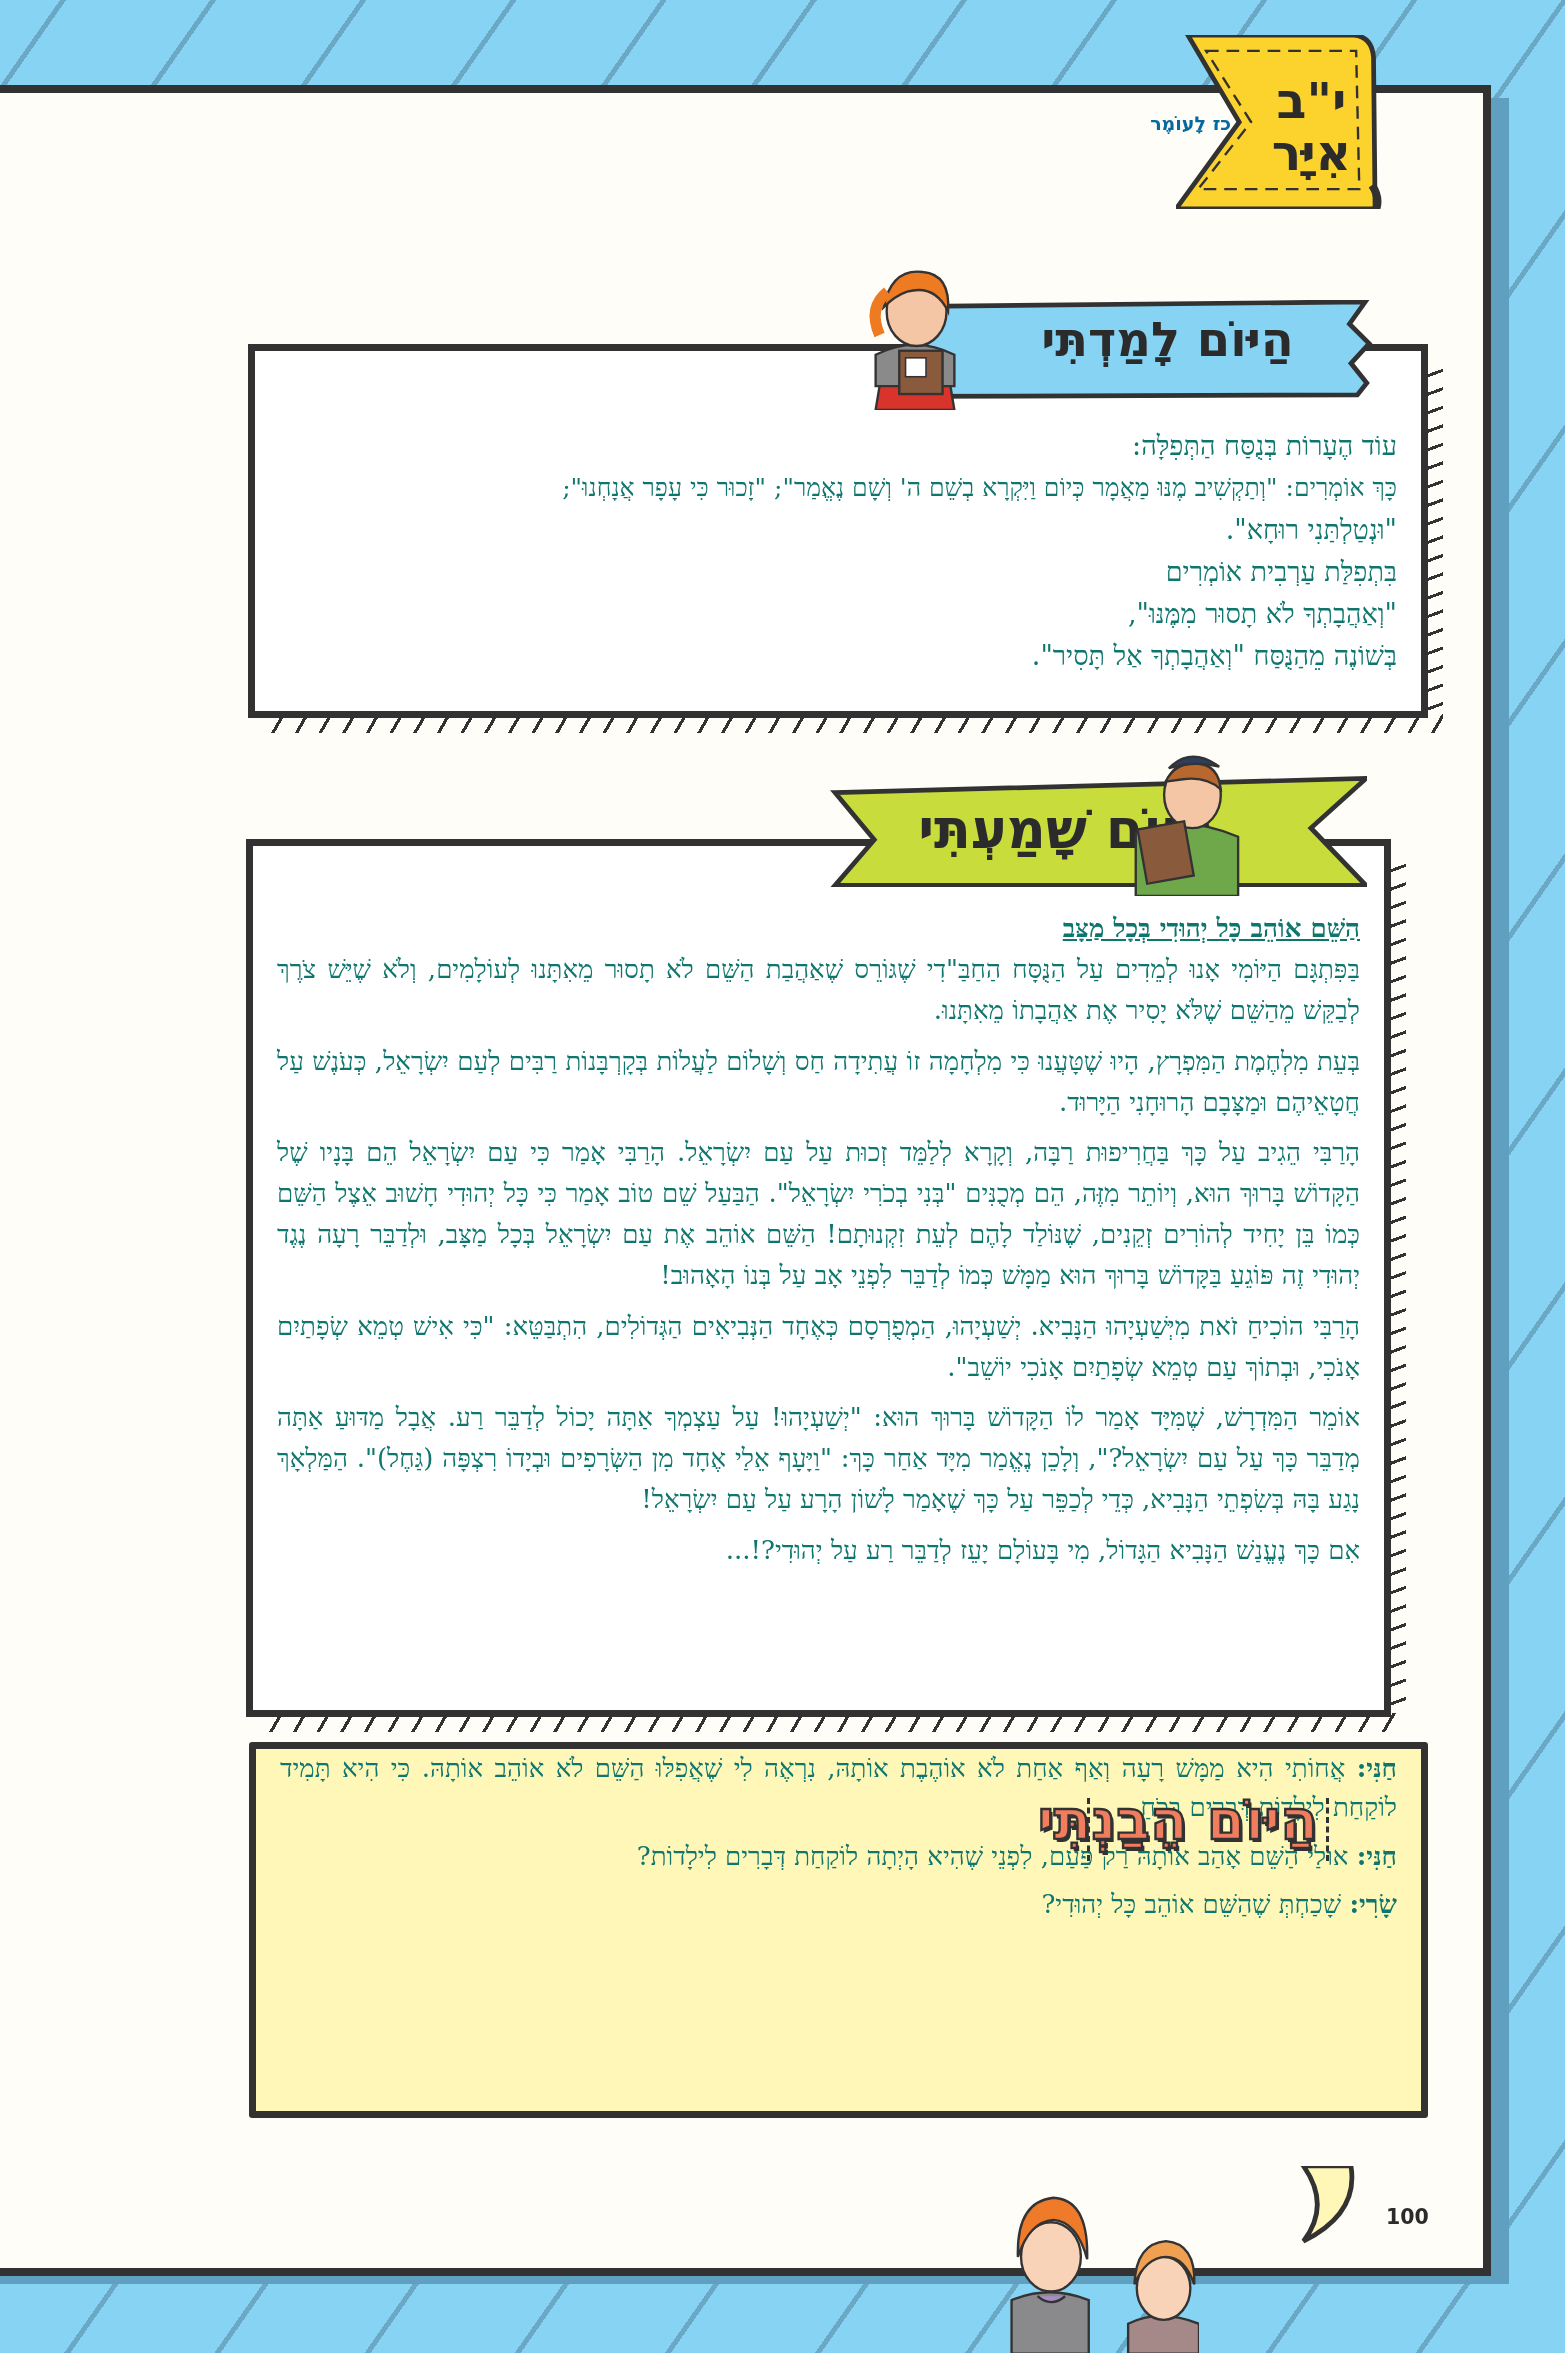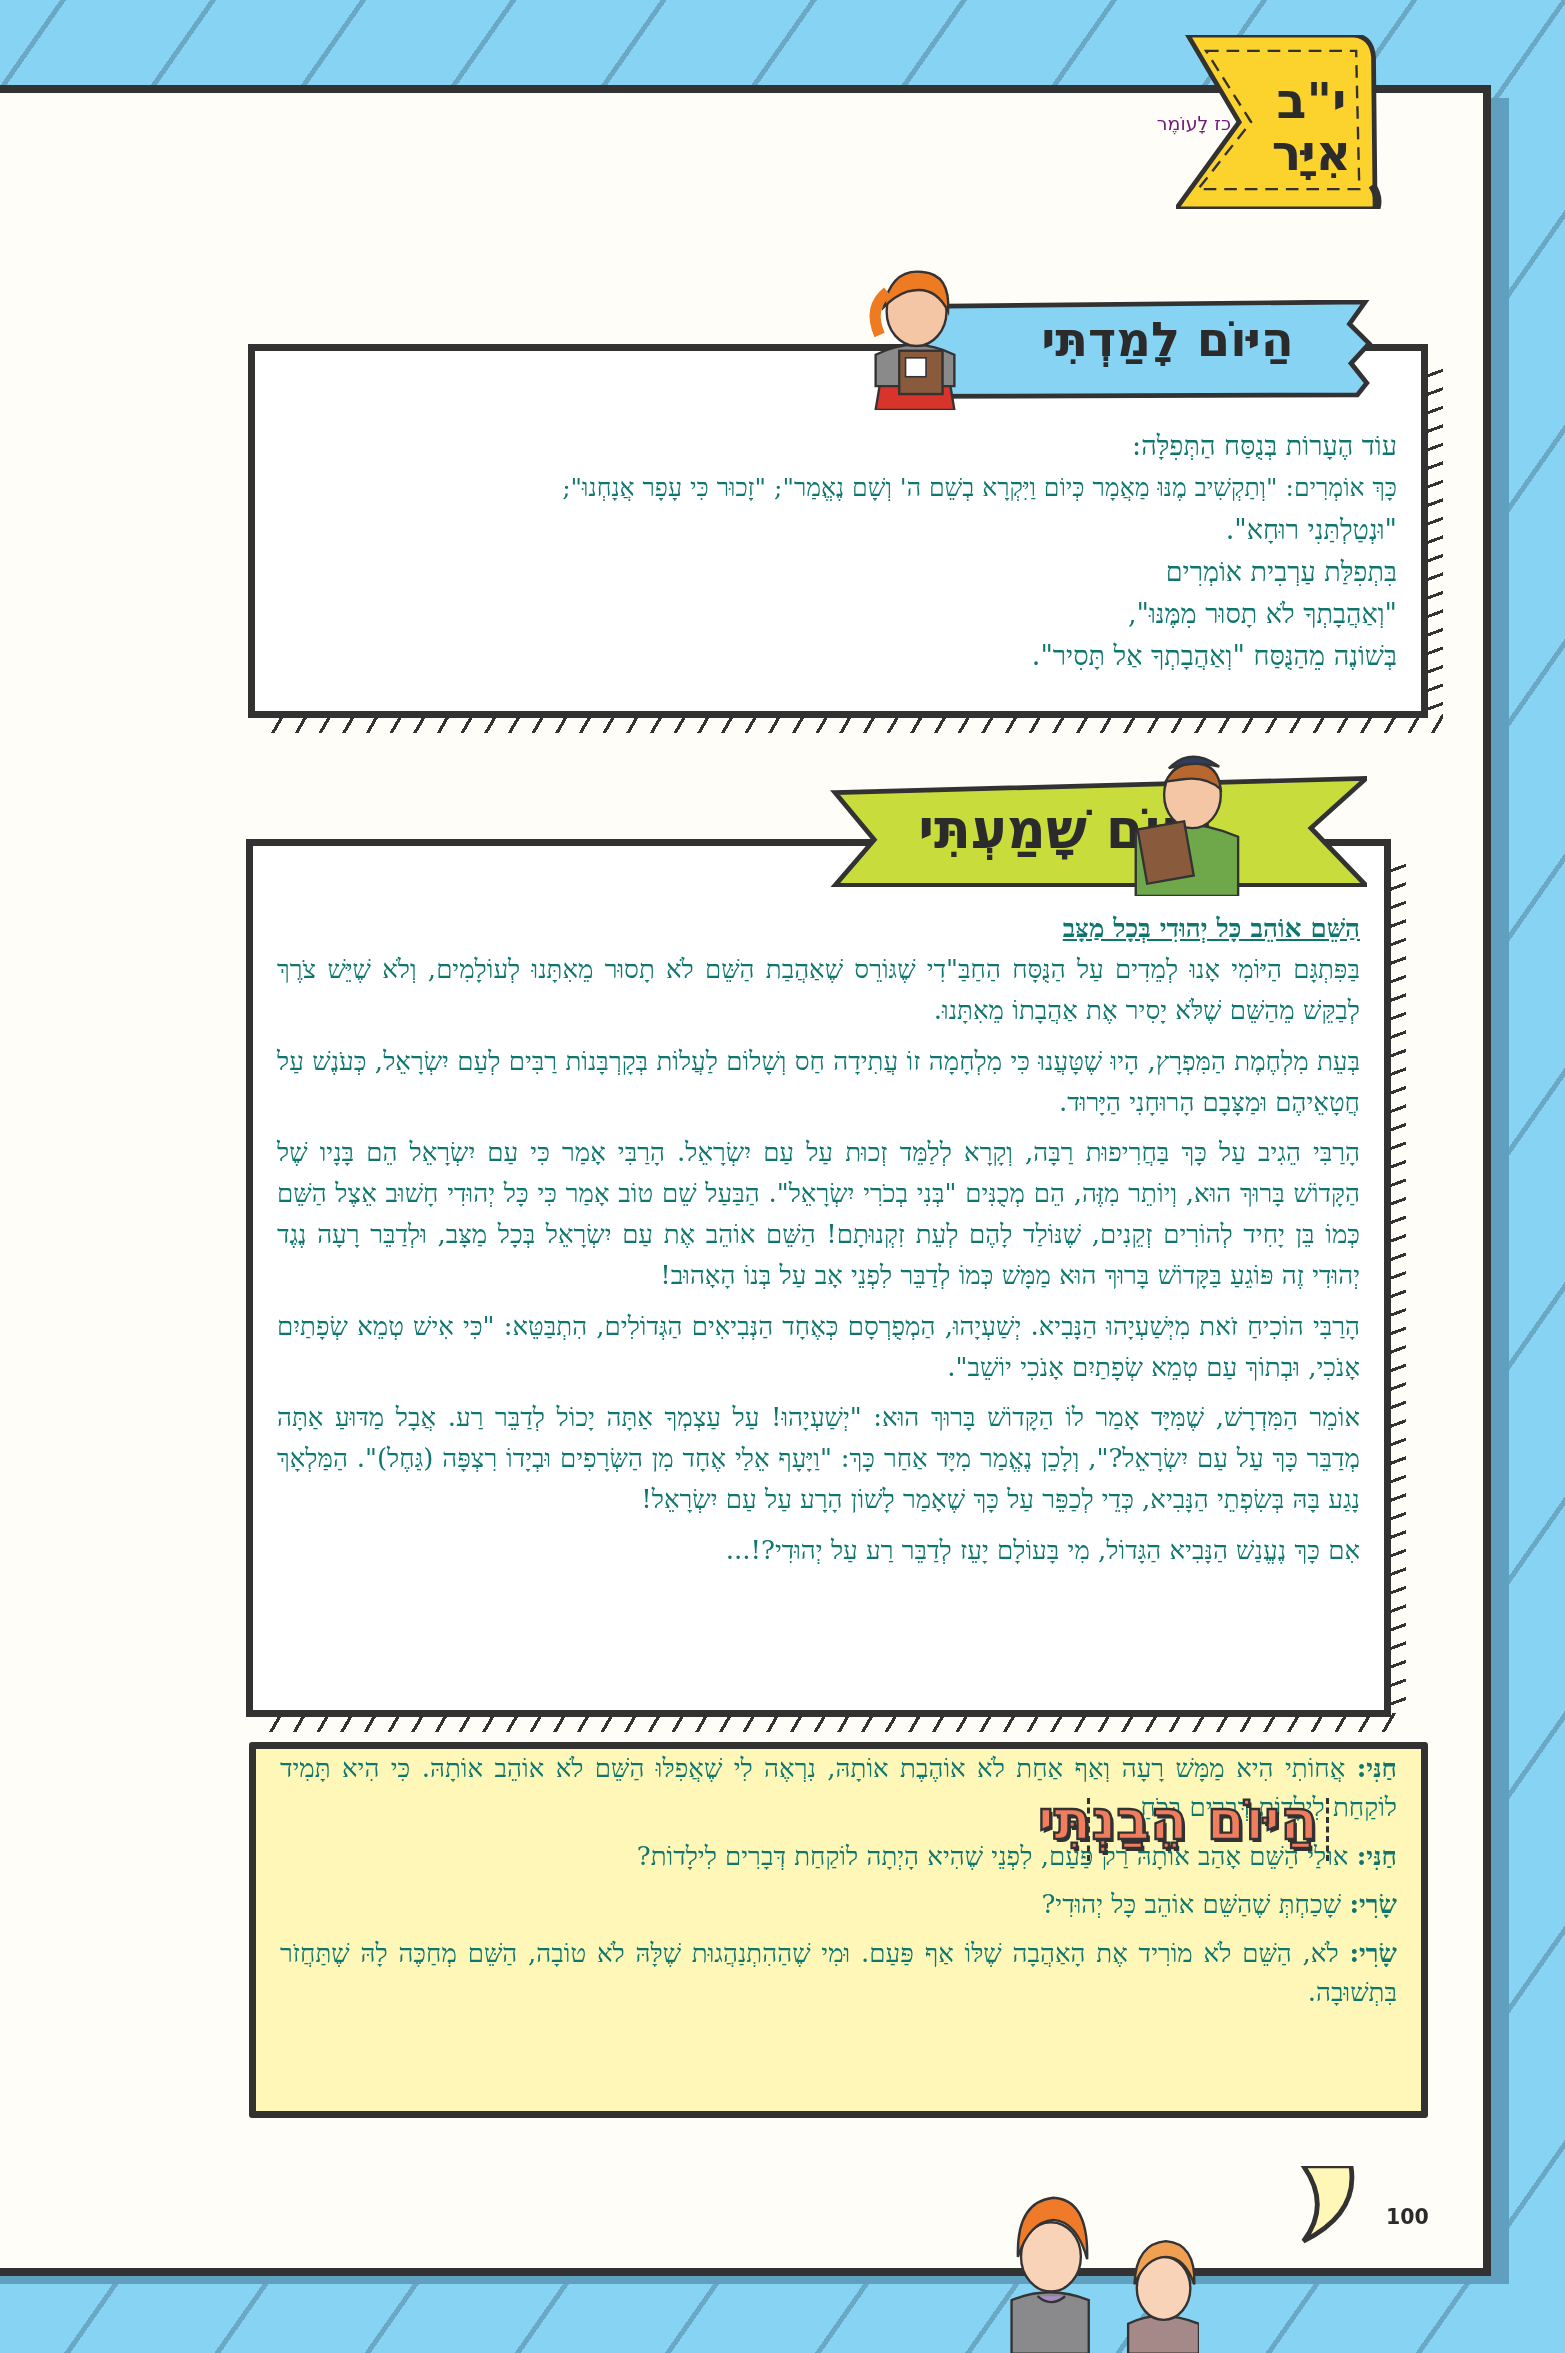--- a/index.html
+++ b/index.html
@@ -27,22 +27,22 @@
   }
   .date-flag svg { position: absolute; left: 0; top: 0; }
   .date-flag .date-text {
     position: absolute; right: 24px; top: 41px; width: 95px;
     text-align: center; direction: rtl;
     font-family: "DejaVu Sans", "Liberation Sans", sans-serif; font-weight: bold;
     font-size: 49px; line-height: 52px; color: #2b2b2b;
   }
   .omer-count {
     position: absolute; left: 1073px; top: 112px; width: 158px; text-align: right; direction: rtl;
-    font-family: "DejaVu Sans", "Liberation Sans", sans-serif; font-weight: normal; font-size: 19px;
-    color: #701a75;
+    font-family: "DejaVu Sans", "Liberation Sans", sans-serif; font-weight: bold; font-size: 19px;
+    color: #0369a1;
   }
   
   .box {
     position: absolute; box-sizing: border-box;
     border: 7px solid #333233; background: #ffffff;
   }
   .hatch-right {
     position: absolute; top: 16px; right: -22px; width: 19px; bottom: -3.2px;
     background: repeating-linear-gradient(160deg, transparent 0 8px, #333233 8px 11px, transparent 11px 17.4px);
   }
@@ -163,21 +163,20 @@
 </div>
 
 <div class="box box-yellow" style="left:249px; top:1742px; width:1179px; height:376px; border-radius:3.2px;">
   <div class="fun-title" style="right:103px; top:39px;">הַיּוֹם הֵבַנְתִּי</div>
   <div style="position:absolute; right:76px; top:49px; width:16px; height:63px; border-left:3.2px dashed #333233;"></div>
   <div style="position:absolute; right:331px; top:49px; width:16px; height:63px; border-right:3.2px dashed #333233;"></div>
   <div class="box-body" style="font-size:26px; line-height:39px; text-align:justify; text-align-last:right;">
     <p><span class="speaker">חַנִּי:</span> <span>אֲחוֹתִי הִיא מַמָּשׁ רָעָה וְאַף אַחַת לֹא אוֹהֶבֶת אוֹתָהּ, נִרְאֶה לִי שֶׁאֲפִלּוּ הַשֵּׁם לֹא אוֹהֵב אוֹתָהּ. כִּי הִיא תָּמִיד לוֹקַחַת לִילָדוֹת דְּבָרִים בְּכֹחַ.</span></p>
     <p><span class="speaker">חַנִּי:</span> <span>אוּלַי הַשֵּׁם אָהַב אוֹתָהּ רַק פַּעַם, לִפְנֵי שֶׁהִיא הָיְתָה לוֹקַחַת דְּבָרִים לִילָדוֹת?</span></p>
     <p><span class="speaker">שָׂרִי:</span> <span>שָׁכַחְתְּ שֶׁהַשֵּׁם אוֹהֵב כָּל יְהוּדִי?</span></p>
-    <p><span class="speaker">שָׂרִי:</span> <span>לֹא, הַשֵּׁם לֹא מוֹרִיד אֶת הָאַהֲבָה שֶׁלּוֹ אַף פַּעַם. וּמִי שֶׁהַהִתְנַהֲגוּת שֶׁלָּהּ לֹא טוֹבָה, הַשֵּׁם מְחַכֶּה לָהּ שֶׁתַּחֲזֹר בִּתְשׁוּבָה.</span></p>
   </div>
 </div>
 <svg style="position:absolute; left:1294px; top:2166px;" width="87" height="87" viewBox="0 0 110 110">
   <path d="M0 0 L60 0 Q70 60 0 95 Q35 50 0 0 Z" fill="#fff7b8" stroke="#333233" stroke-width="6" transform="translate(12 0)"></path>
 </svg>
 
 <div class="page-number">100</div>
 
 <div class="character" style="left:1010px; top:2166px; width:189px; height:188px;">
   <svg width="189" height="188" viewBox="0 0 240 238">

